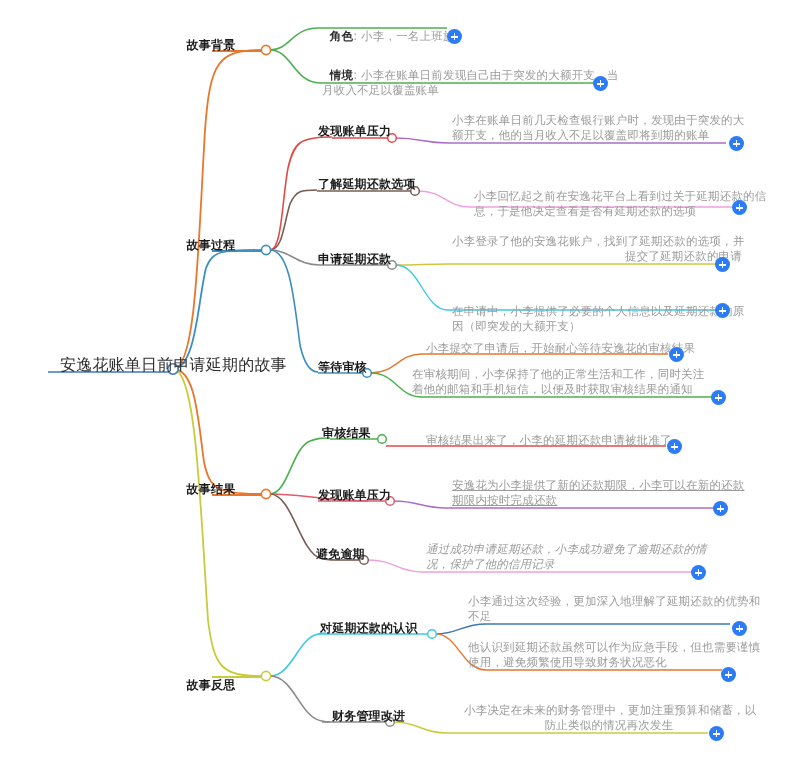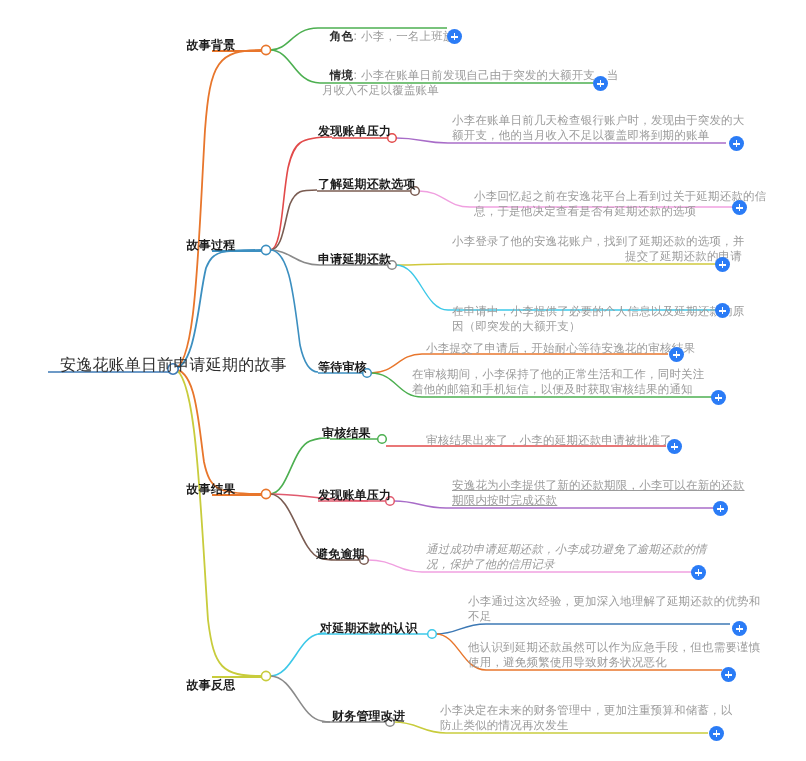--- a/index.html
+++ b/index.html
@@ -203,21 +203,21 @@
 
 <div class="lbl lbl-leaf" style="left:426px;top:542px;width:290px;font-style:italic;">通过成功申请延期还款，小李成功避免了逾期还款的情
 况，保护了他的信用记录</div>
 
 <div class="lbl lbl-leaf" style="left:468px;top:594px;width:290px;">小李通过这次经验，更加深入地理解了延期还款的优势和
 不足</div>
 
 <div class="lbl lbl-leaf" style="left:468px;top:640px;width:290px;">他认识到延期还款虽然可以作为应急手段，但也需要谨慎
 使用，避免频繁使用导致财务状况恶化</div>
 
-<div class="lbl lbl-leaf" style="left:440px;top:703px;width:290px;">小李决定在未来的财务管理中，更加注重预算和储蓄，以
+<div class="lbl lbl-leaf" style="left:464px;top:703px;width:290px;text-align:center;">小李决定在未来的财务管理中，更加注重预算和储蓄，以
 防止类似的情况再次发生</div>
 
 <div class="plus" style="left:448px;top:30px;"></div>
 <div class="plus" style="left:594px;top:77px;"></div>
 <div class="plus" style="left:730px;top:137px;"></div>
 <div class="plus" style="left:733px;top:201px;"></div>
 <div class="plus" style="left:716px;top:258px;"></div>
 <div class="plus" style="left:716px;top:304px;"></div>
 <div class="plus" style="left:670px;top:348px;"></div>
 <div class="plus" style="left:712px;top:391px;"></div>

